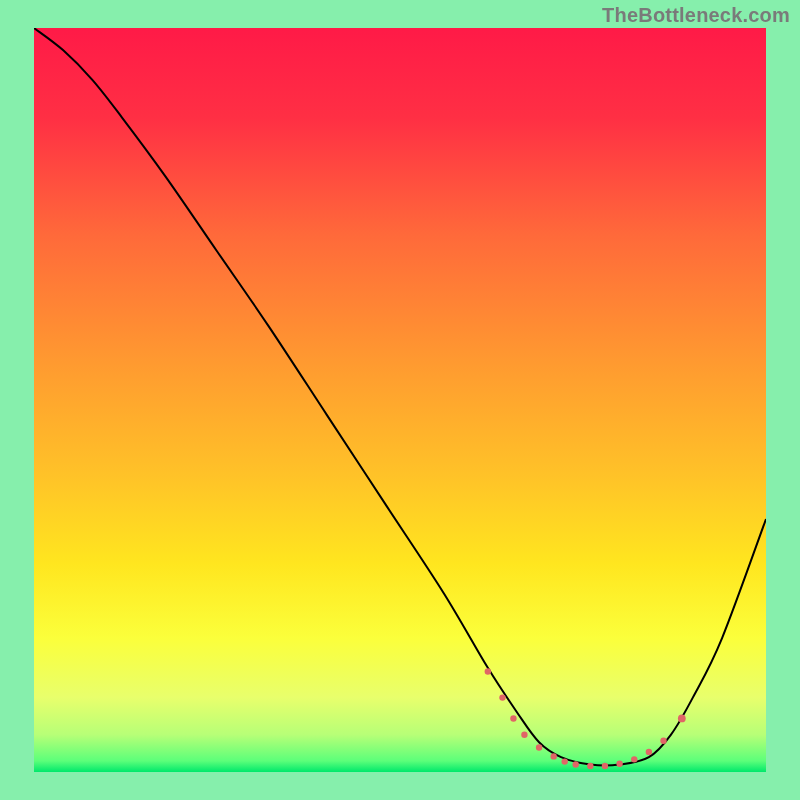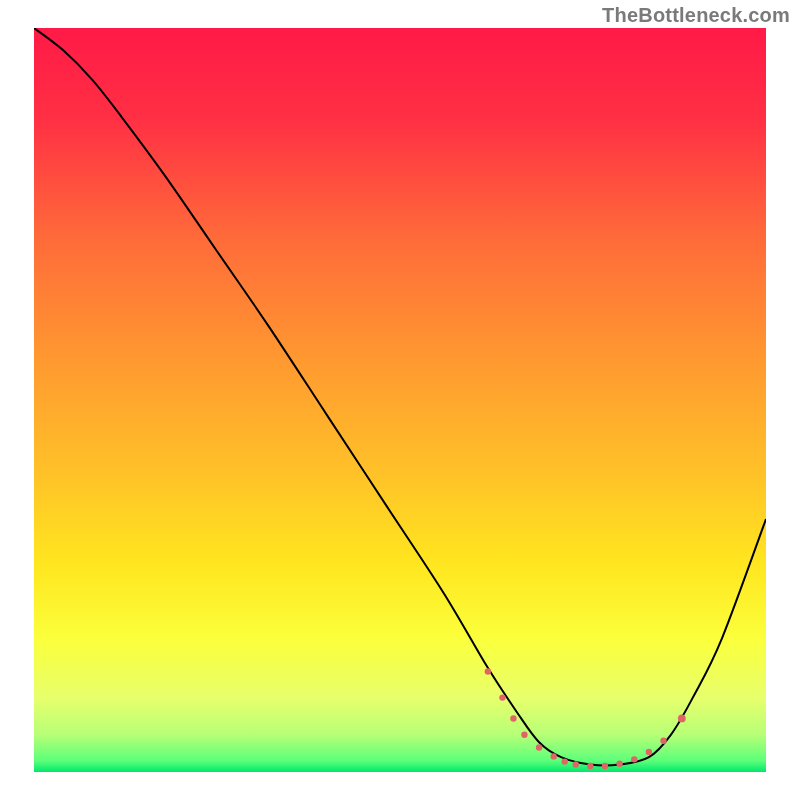--- a/index.html
+++ b/index.html
@@ -8,21 +8,21 @@
     width: 800px;
     height: 800px;
     overflow: hidden;
     background: #000;
     font-family: Arial, Helvetica, sans-serif;
   }
   .frame {
     position: relative;
     width: 800px;
     height: 800px;
-    background: #ffffff;
+    background: #86efac;
   }
   .watermark {
     position: absolute;
     top: 4px;
     right: 10px;
     color: #7a7a7a;
     font-size: 20px;
     font-weight: 600;
     letter-spacing: 0.2px;
     z-index: 5;

